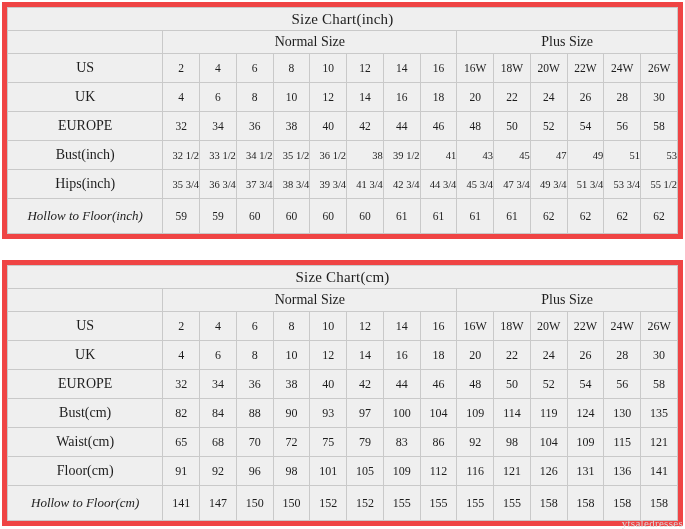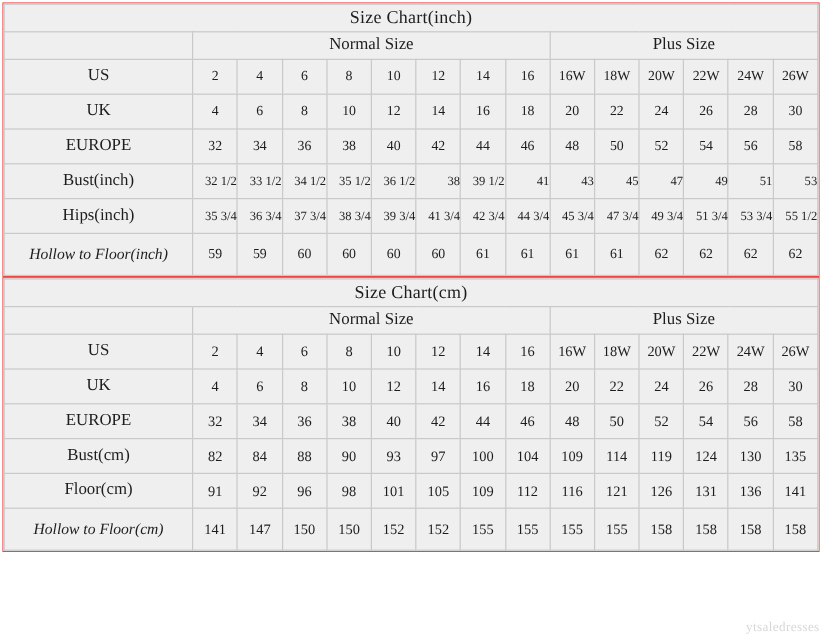--- a/index.html
+++ b/index.html
@@ -17,26 +17,26 @@
   .page {
     width: 685px;
     height: 529px;
     position: relative;
     background: #ffffff;
     box-sizing: border-box;
   }
   .chart-block {
     width: 681px;
     margin: 2px auto 0 auto;
-    border: 1px solid #ef4444;
+    border: 5px solid #ef4444;
     background: #efefef;
     box-sizing: border-box;
   }
   .chart-block.second {
-    margin-top: 0;
+    margin-top: 21px;
   }
   table.size-table {
     border-collapse: collapse;
     width: 100%;
     table-layout: fixed;
     background: #efefef;
   }
   table.size-table td,
   table.size-table th {
     border: 1px solid #c9c9c9;
@@ -334,20 +334,37 @@
           <td class="val">100</td>
           <td class="val">104</td>
           <td class="val">109</td>
           <td class="val">114</td>
           <td class="val">119</td>
           <td class="val">124</td>
           <td class="val">130</td>
           <td class="val">135</td>
         </tr>
 
+        <tr>
+          <td class="row-label">Waist(cm)</td>
+          <td class="val">65</td>
+          <td class="val">68</td>
+          <td class="val">70</td>
+          <td class="val">72</td>
+          <td class="val">75</td>
+          <td class="val">79</td>
+          <td class="val">83</td>
+          <td class="val">86</td>
+          <td class="val">92</td>
+          <td class="val">98</td>
+          <td class="val">104</td>
+          <td class="val">109</td>
+          <td class="val">115</td>
+          <td class="val">121</td>
+        </tr>
 
         <tr>
           <td class="row-label">Floor(cm)</td>
           <td class="val">91</td>
           <td class="val">92</td>
           <td class="val">96</td>
           <td class="val">98</td>
           <td class="val">101</td>
           <td class="val">105</td>
           <td class="val">109</td>

